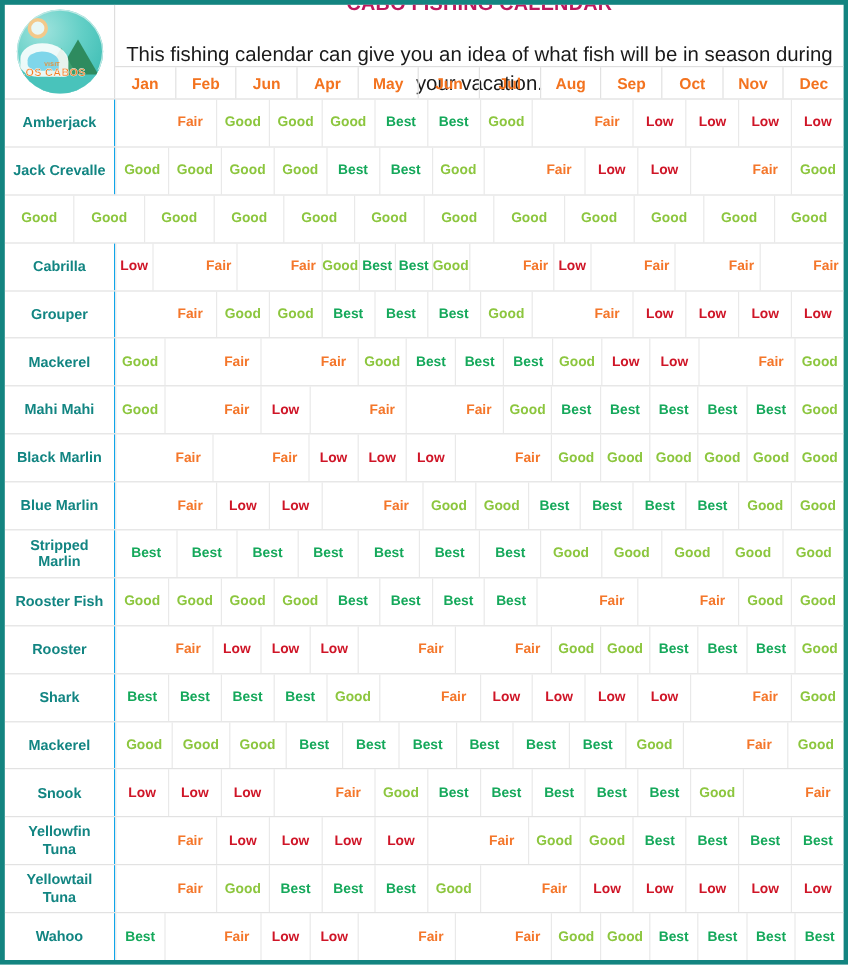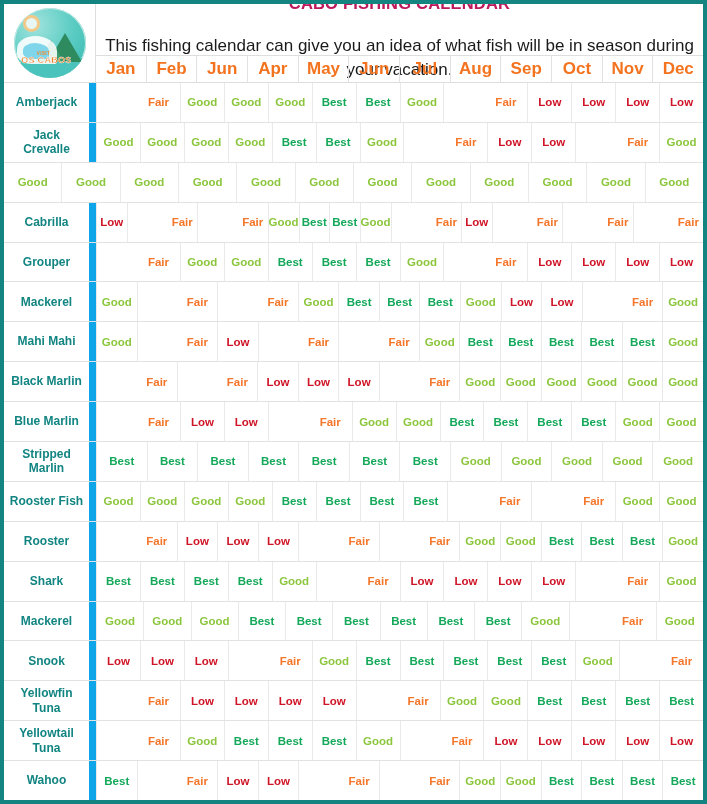--- a/index.html
+++ b/index.html
@@ -143,21 +143,21 @@
   .month-row {
     flex: 1;
     display: flex;
   }
   .month-cell {
     flex: 1;
     display: flex;
     align-items: center;
     justify-content: center;
     color: #f3731f;
-    font-size: 17px;
+    font-size: 13px;
     font-weight: bold;
     border-left: 1px solid #e2e2e2;
   }
   .month-cell:first-child { border-left: none; }
 
   
   .table-body {
     display: flex;
     flex-direction: column;
     height: calc(100% - 79px);
@@ -174,21 +174,21 @@
     min-width: 92px;
     display: flex;
     align-items: center;
     justify-content: center;
     text-align: center;
     color: #128582;
     font-size: 12px;
     font-weight: bold;
     line-height: 1.22;
     padding: 0 5px;
-    border-right: 7px solid #0ea5e9;
+    border-right: 1px solid #0ea5e9;
   }
   .cell {
     flex: 1;
     display: flex;
     align-items: center;
     justify-content: center;
     font-size: 11.5px;
     font-weight: bold;
     border-left: 1px solid #e9e9e9;
   }

